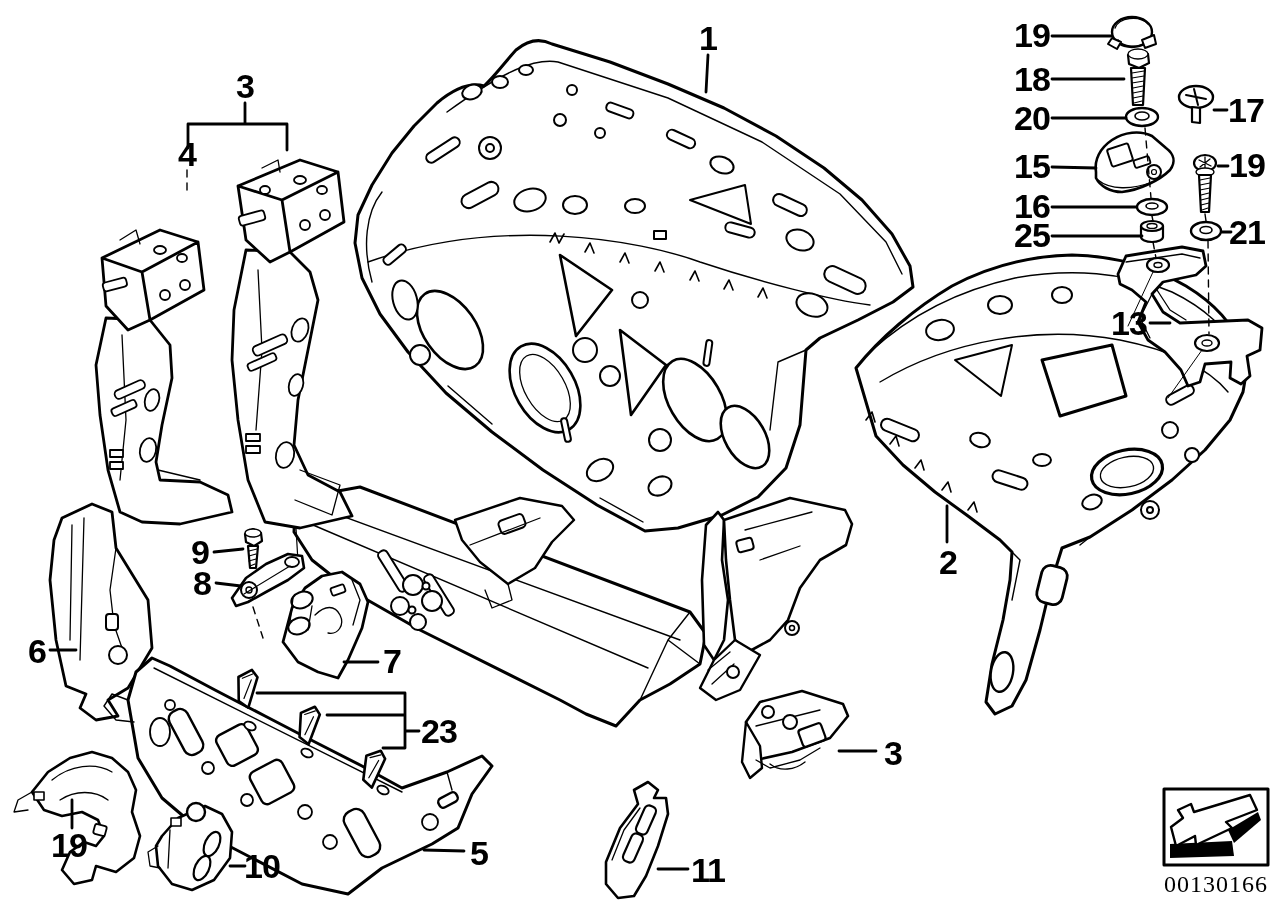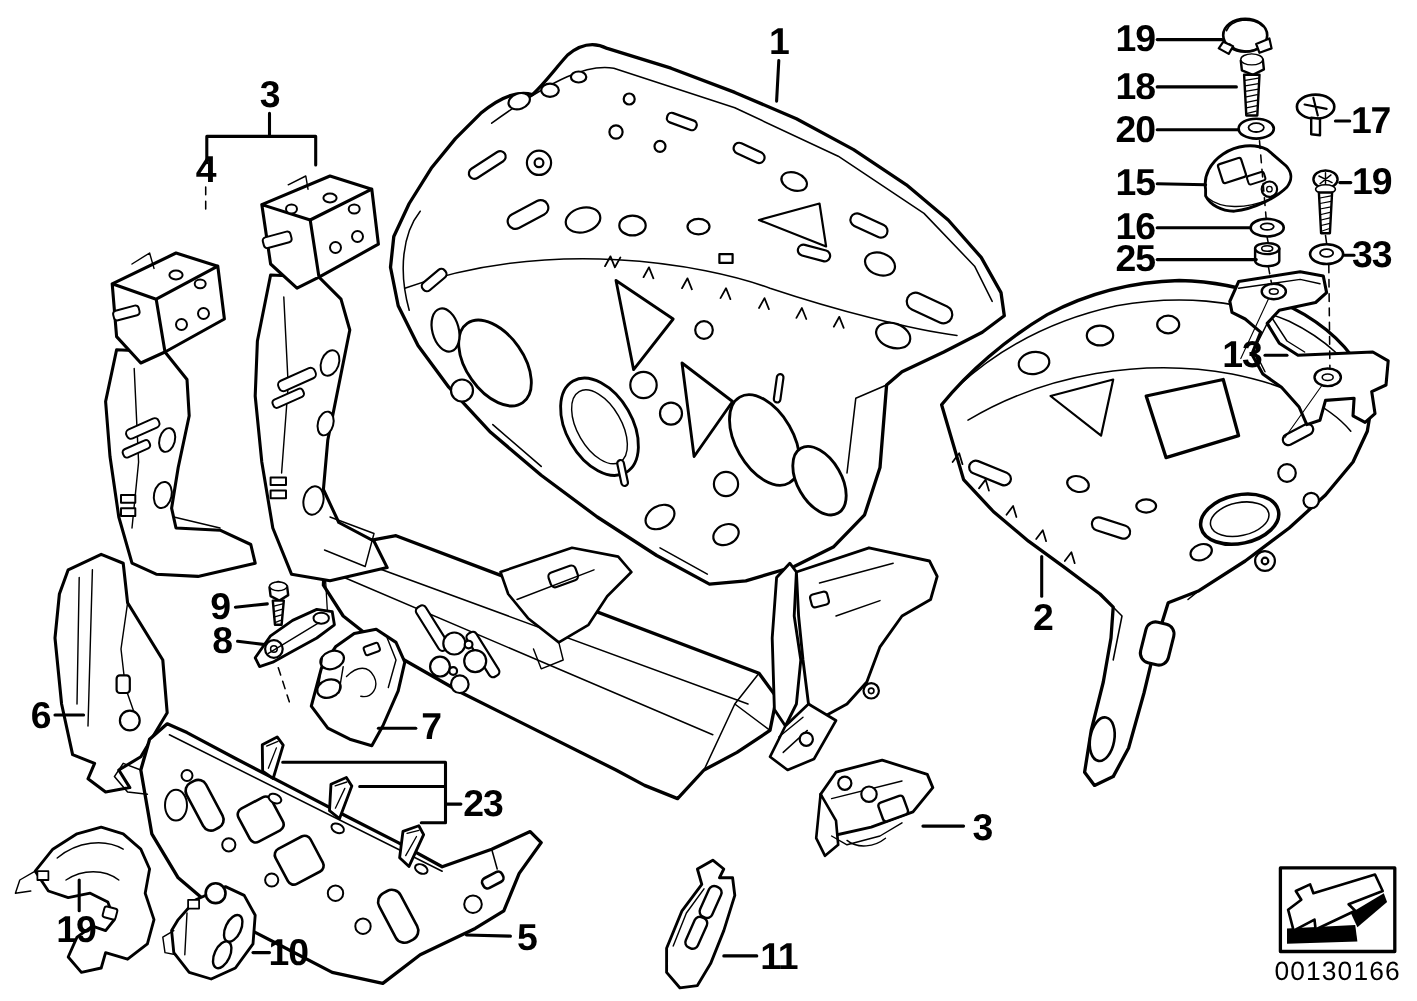--- a/index.html
+++ b/index.html
@@ -8,21 +8,21 @@
     font-family:"Liberation Sans",sans-serif;color:#000;overflow:hidden;
   }
   #art{position:absolute;left:0;top:0;}
   .callout{
     position:absolute;transform:translate(-50%,-50%);
     font-weight:bold;font-size:34px;line-height:1;letter-spacing:-1px;
     user-select:none;
   }
   #doc-id{
     position:absolute;transform:translate(-50%,-50%);
-    font-size:24px;letter-spacing:1px;font-weight:normal;
+    font-size:24px;letter-spacing:1px;font-weight:normal;font-family:Liberation Serif, serif;
   }
 </style>
 </head>
 <body>
 
 <svg id="art" width="1288" height="910" viewBox="0 0 1288 910" fill="none" stroke="#000" stroke-linejoin="round" stroke-linecap="round">
 
   <g fill="#fff">
     <path stroke-width="3" d="M437,103 C455,88 470,82 484,86 C495,76 505,62 516,50 C528,40 540,38 552,44
       L610,62 L668,84 L724,108 L776,136 L824,168 L862,200 L892,234 L910,266 L913,287
@@ -421,18 +421,18 @@
 <div class="callout" style="left:708px;top:870px">11</div>
 <div class="callout" style="left:893px;top:753px">3</div>
 <div class="callout" style="left:1129px;top:323px">13</div>
 <div class="callout" style="left:1032px;top:206px">16</div>
 <div class="callout" style="left:1032px;top:166px">15</div>
 <div class="callout" style="left:1032px;top:35px">19</div>
 <div class="callout" style="left:1246px;top:110px">17</div>
 <div class="callout" style="left:1032px;top:79px">18</div>
 <div class="callout" style="left:1247px;top:165px">19</div>
 <div class="callout" style="left:1032px;top:118px">20</div>
-<div class="callout" style="left:1247px;top:232px">33</div>
+<div class="callout" style="left:1247px;top:232px">21</div>
 <div class="callout" style="left:1032px;top:235px">25</div>
 <div class="callout" style="left:439px;top:731px">23</div>
 <div class="callout" style="left:69px;top:845px">19</div>
 
 <div id="doc-id" style="left:1216px;top:884px">00130166</div>
 
 </body></html>

